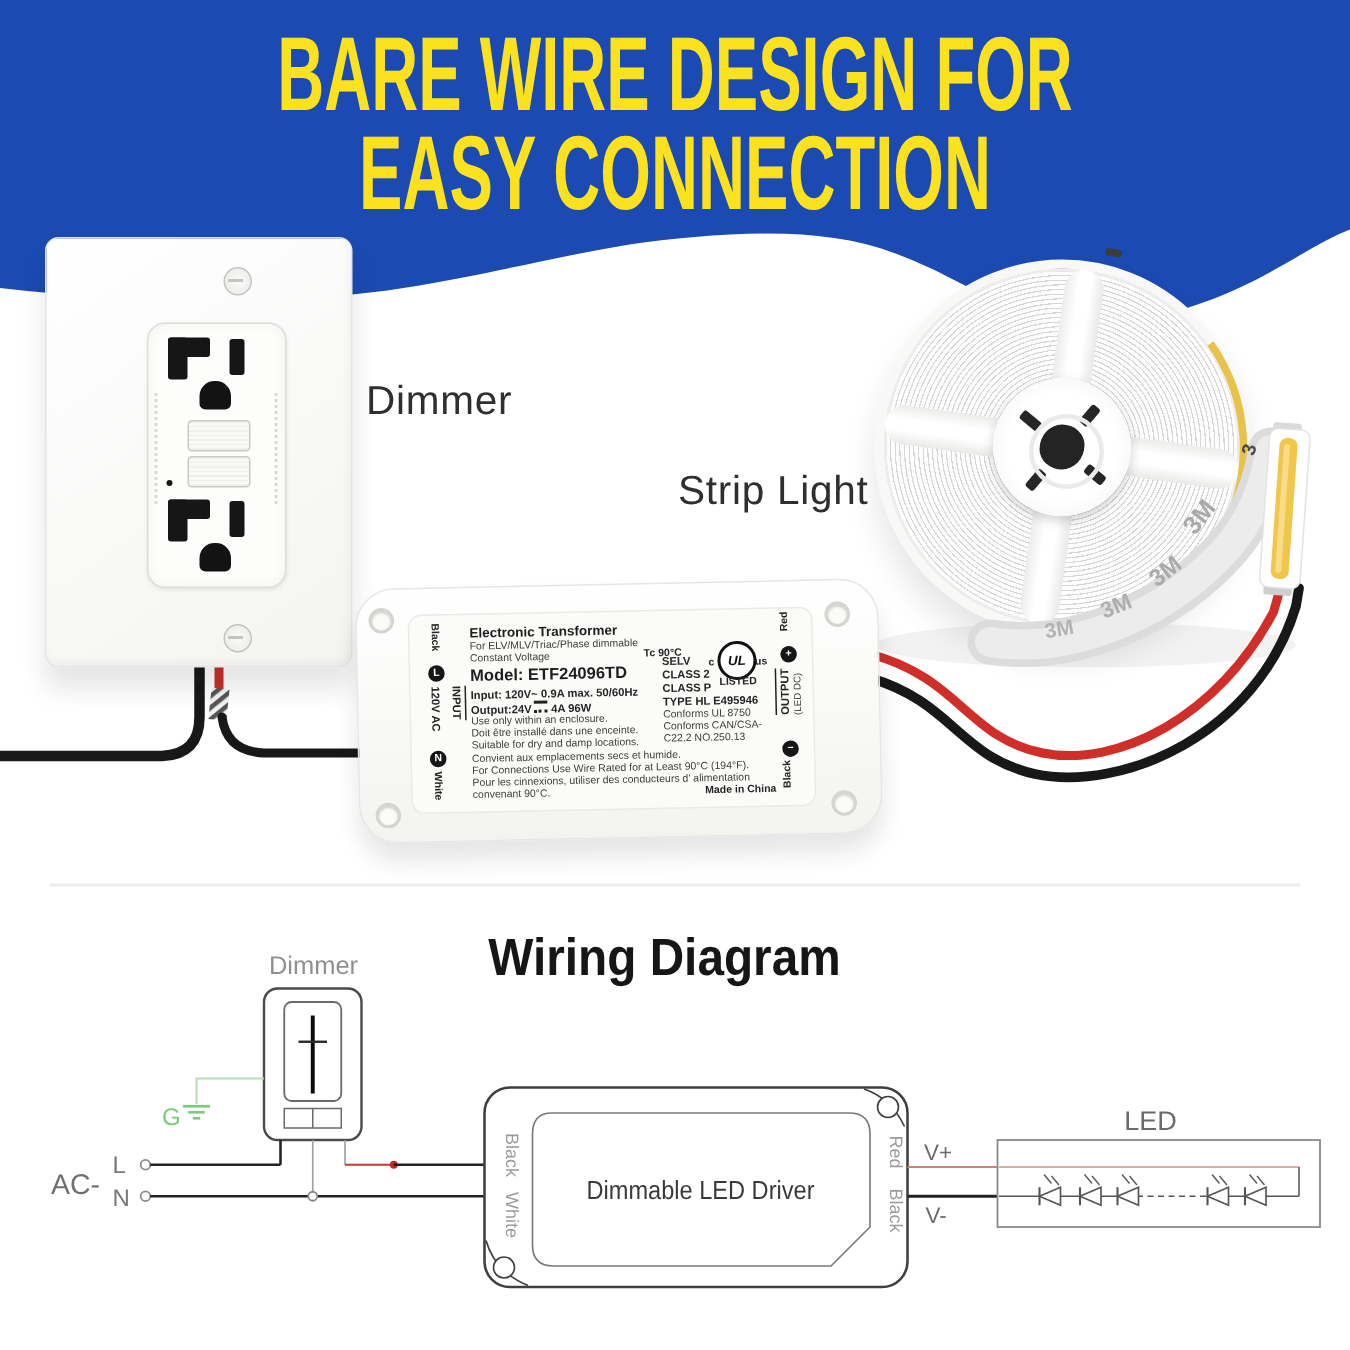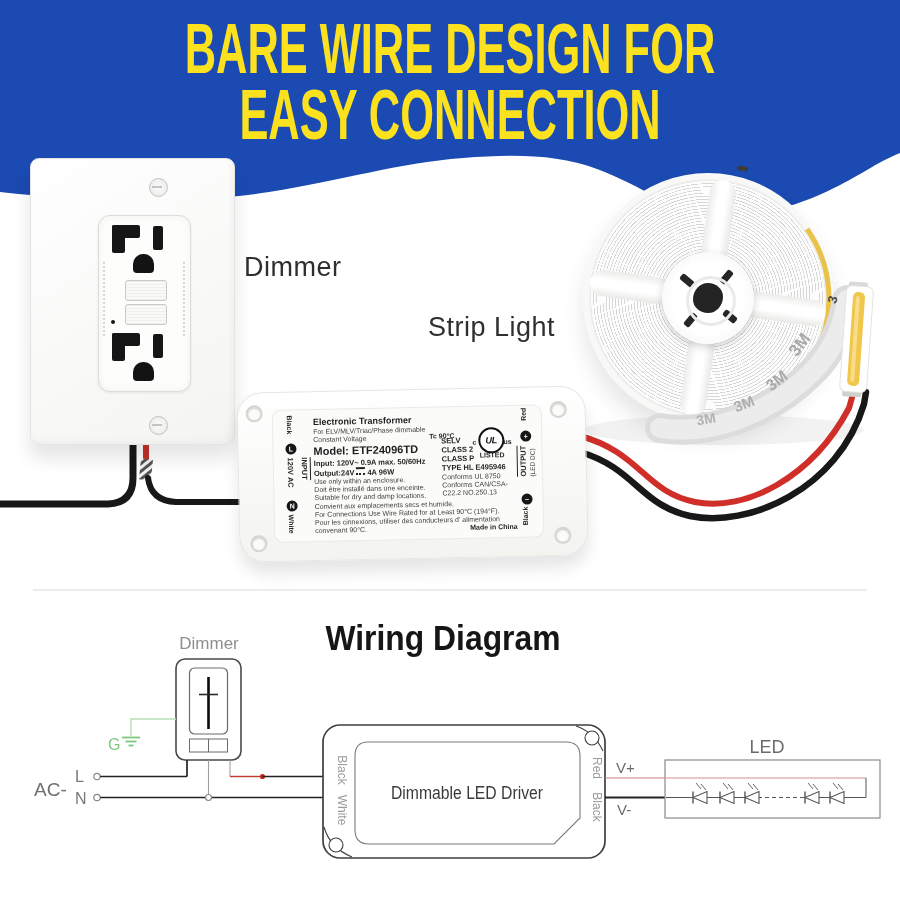--- a/index.html
+++ b/index.html
@@ -192,21 +192,21 @@
       <rect x="845" y="282" width="19" height="9" rx="2" fill="#d9d9d8"></rect>
       <rect x="846" y="388" width="19" height="9" rx="2" fill="#cfcfce"></rect>
       <rect x="843" y="286" width="27" height="106" rx="6" fill="#ffffff" stroke="#e3e3e1" stroke-width="1"></rect>
       <rect x="850" y="292" width="12" height="94" rx="5" fill="#f0c64b"></rect>
       <rect x="853" y="296" width="4" height="86" rx="2" fill="#f7dd8a"></rect>
     </g>
     <text x="834" y="303" transform="rotate(-75 834 300)" font-size="13" font-weight="bold" fill="#4a4a4a" text-anchor="middle">3</text>
   </svg>
 
   <div class="photolabel" style="left:244px;top:252px">Dimmer</div>
-  <div class="photolabel" style="left:428px;top:312px">Strip Light</div>
+  <div class="photolabel" style="left:452px;top:312px">Strip Light</div>
 
   <svg width="900" height="900" viewBox="0 0 900 900" style="z-index:2">
     <text x="443" y="650" text-anchor="middle" font-size="35" font-weight="bold" fill="#161616" textLength="235" lengthAdjust="spacingAndGlyphs">Wiring Diagram</text>
     <text x="209" y="649" text-anchor="middle" font-size="17" fill="#8f8f8f">Dimmer</text>
 
     <rect x="176" y="659" width="65" height="101" rx="9" fill="#fff" stroke="#4a4a4a" stroke-width="1.6"></rect>
     <rect x="189.5" y="668" width="38" height="66" rx="5" fill="#fff" stroke="#6a6a6a" stroke-width="1.2"></rect>
     <line x1="208.5" y1="677" x2="208.5" y2="729" stroke="#0a0a0a" stroke-width="2.6"></line>
     <line x1="199" y1="694.5" x2="218" y2="694.5" stroke="#2a2a2a" stroke-width="1.6"></line>
     <rect x="189.5" y="739" width="38" height="13" fill="#fff" stroke="#6a6a6a" stroke-width="1"></rect>

